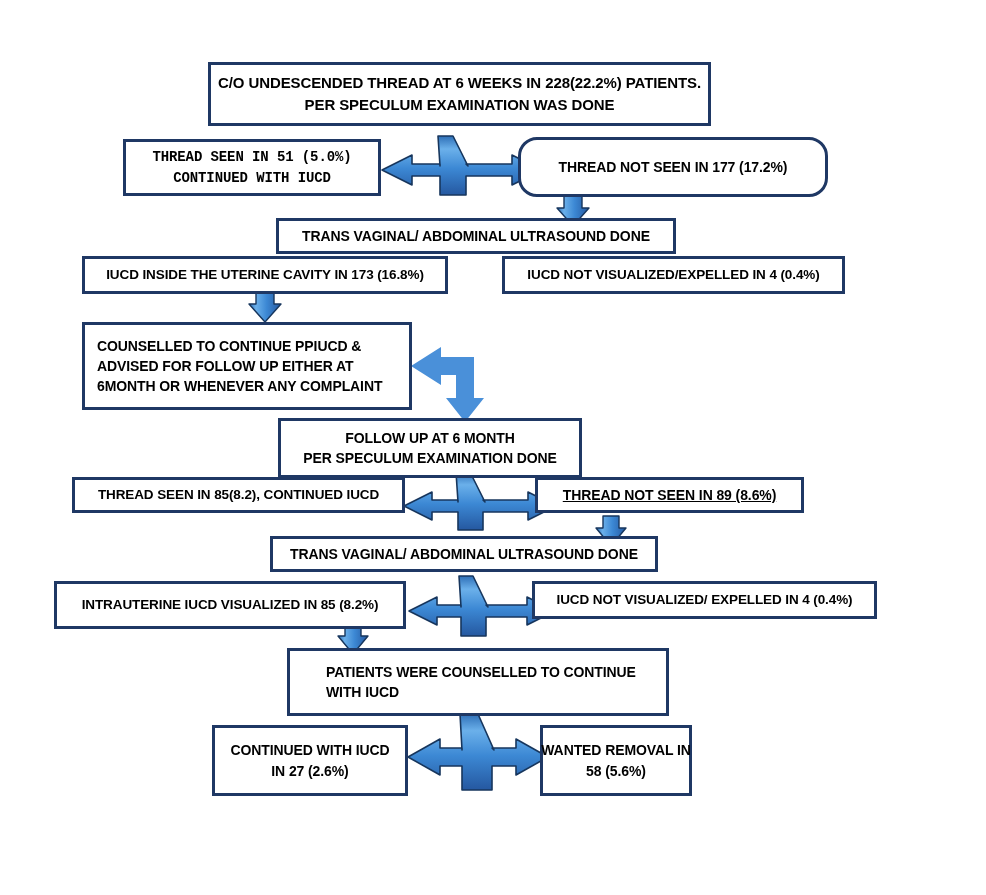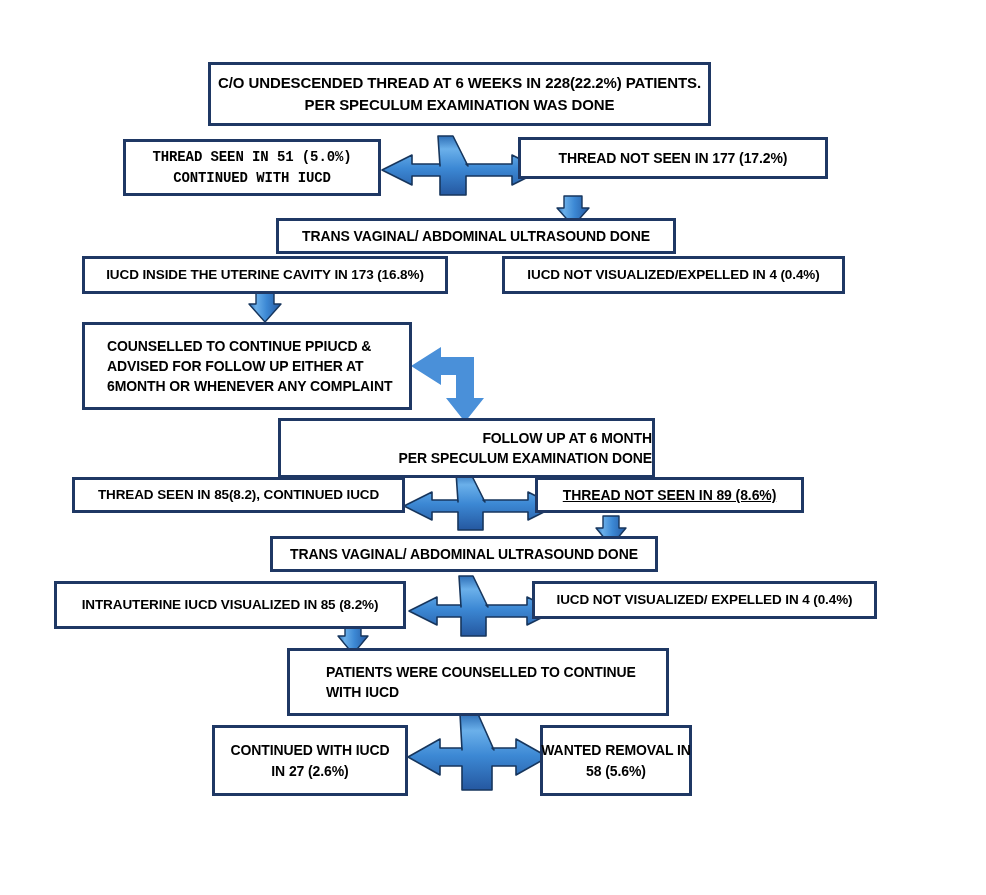--- a/index.html
+++ b/index.html
@@ -36,21 +36,21 @@
   .box .line {
     display: block;
     white-space: nowrap;
     line-height: 1.45;
   }
   .box.align-left {
     align-items: flex-start;
     text-align: left;
   }
   .box.align-left .line {
-    padding-left: 22px;
+    padding-left: 12px;
   }
   .fs15 { font-size: 15px; }
   .fs14 { font-size: 14px; }
   .fs13p5 { font-size: 13.5px; }
 
   
   .arrow-layer {
     position: absolute;
     left: 0; top: 0;
     width: 986px; height: 895px;
@@ -133,21 +133,21 @@
   <div class="box fs15" style="left:208px; top:62px; width:503px; height:64px;">
     <span class="line">C/O UNDESCENDED THREAD AT 6 WEEKS IN 228(22.2%)  PATIENTS.</span>
     <span class="line">PER SPECULUM EXAMINATION WAS DONE</span>
   </div>
 
   <div class="box fs14" style="left:123px; top:139px; width:258px; height:57px;font-family:Liberation Mono, monospace;">
     <span class="line">THREAD SEEN IN 51 (5.0%)</span>
     <span class="line">CONTINUED WITH IUCD</span>
   </div>
 
-  <div class="box fs14" style="left:518px; top:137px; width:310px; height:42px;">
+  <div class="box fs14" style="left:518px; top:137px; width:310px; height:60px;border-radius:19px;">
     <span class="line">THREAD NOT SEEN IN 177 (17.2%)</span>
   </div>
 
   <div class="box fs14" style="left:276px; top:218px; width:400px; height:36px;">
     <span class="line">TRANS VAGINAL/ ABDOMINAL ULTRASOUND DONE</span>
   </div>
 
   <div class="box fs13p5" style="left:82px; top:256px; width:366px; height:38px;">
     <span class="line">IUCD INSIDE THE UTERINE CAVITY IN 173 (16.8%)</span>
   </div>
@@ -155,21 +155,21 @@
   <div class="box fs13p5" style="left:502px; top:256px; width:343px; height:38px;">
     <span class="line">IUCD NOT VISUALIZED/EXPELLED IN 4 (0.4%)</span>
   </div>
 
   <div class="box align-left fs14" style="left:82px; top:322px; width:330px; height:88px;">
     <span class="line">COUNSELLED TO CONTINUE PPIUCD &amp;</span>
     <span class="line">ADVISED FOR FOLLOW UP EITHER AT</span>
     <span class="line">6MONTH OR WHENEVER ANY COMPLAINT</span>
   </div>
 
-  <div class="box fs14" style="left:278px; top:418px; width:377px; height:60px;align-items:flex-end;">
+  <div class="box fs14" style="left:278px; top:418px; width:304px; height:60px;">
     <span class="line">FOLLOW UP AT 6 MONTH</span>
     <span class="line">PER SPECULUM EXAMINATION DONE</span>
   </div>
 
   <div class="box fs13p5" style="left:72px; top:477px; width:333px; height:36px;">
     <span class="line">THREAD SEEN IN 85(8.2), CONTINUED IUCD</span>
   </div>
 
   <div class="box fs14" style="left:535px; top:477px; width:269px; height:36px;text-decoration:underline;">
     <span class="line">THREAD NOT SEEN IN 89 (8.6%)</span>

